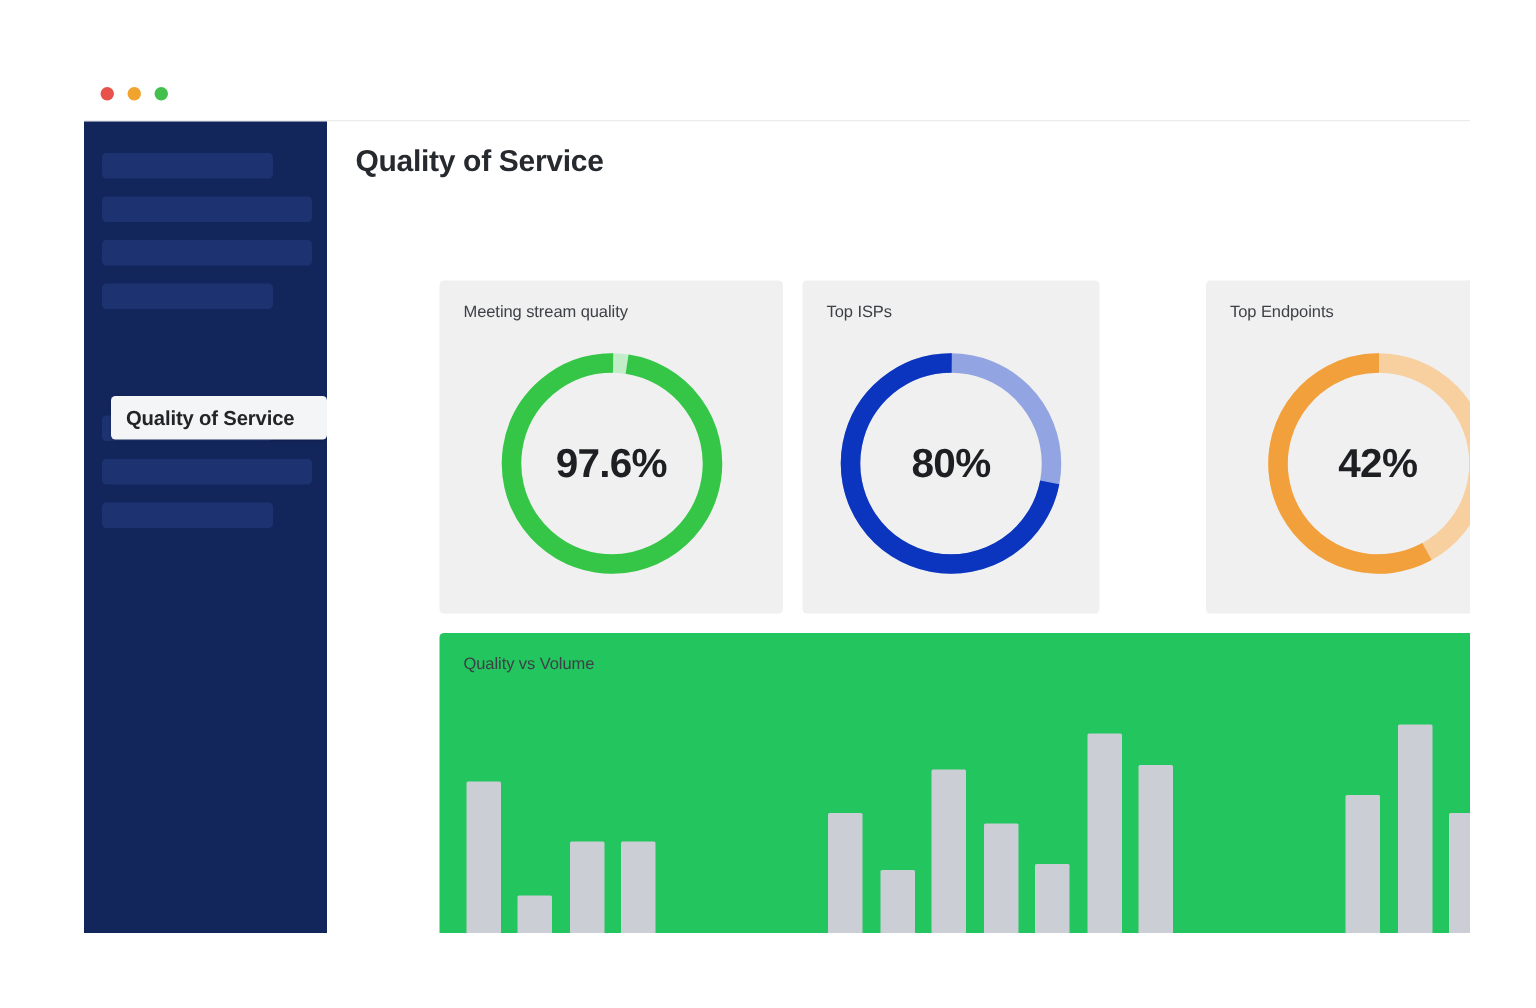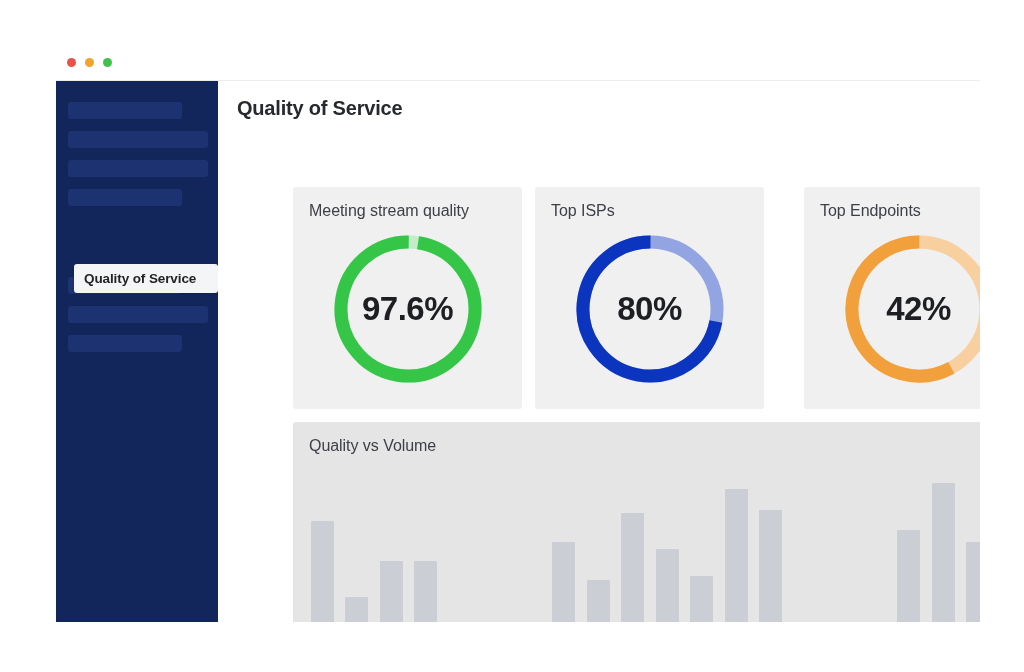--- a/index.html
+++ b/index.html
@@ -112,59 +112,59 @@
   
   .card {
     position: absolute;
     background: #f0f0f0;
     border-radius: 3px;
   }
   .card-title {
     position: absolute;
     left: 16px;
     top: 15px;
-    font-size: 16px;
+    font-size: 11px;
     color: #3d4046;
     letter-spacing: -0.05px;
     white-space: nowrap;
   }
   #card-meeting { left: 75px;  top: 106px; width: 229px; height: 222px; }
-  #card-isps    { left: 317px; top: 106px; width: 229px; height: 222px; }
+  #card-isps    { left: 317px; top: 106px; width: 198px; height: 222px; }
   #card-endpts  { left: 586px; top: 106px; width: 229px; height: 222px; }
 
   .donut-wrap {
     position: absolute;
     left: 50%;
     transform: translateX(-50%);
     top: 42px;
     width: 160px;
     height: 160px;
   }
   .donut-wrap svg { display: block; }
   .donut-label {
     position: absolute;
     left: 0; top: 0;
     width: 160px; height: 160px;
     display: flex;
     align-items: center;
     justify-content: center;
-    font-size: 33px;
+    font-size: 27px;
     font-weight: bold;
     color: #1d1f22;
     letter-spacing: -0.5px;
   }
 
   
   #card-bars {
     position: absolute;
     left: 75px;
     top: 341px;
     width: 711px;
     height: 230px;
-    background: #e5e5e5;
+    background: #22c55e;
     border-radius: 3px;
     overflow: hidden;
   }
   #bars-plot {
     position: absolute;
     left: 12px;
     bottom: 0;
     width: 690px;
     height: 190px;
   }

